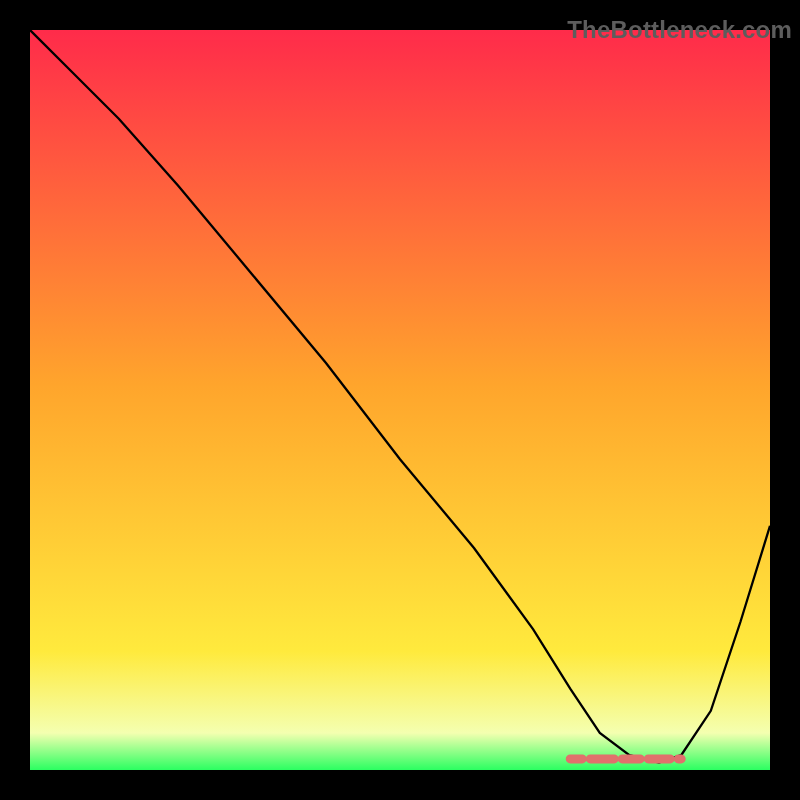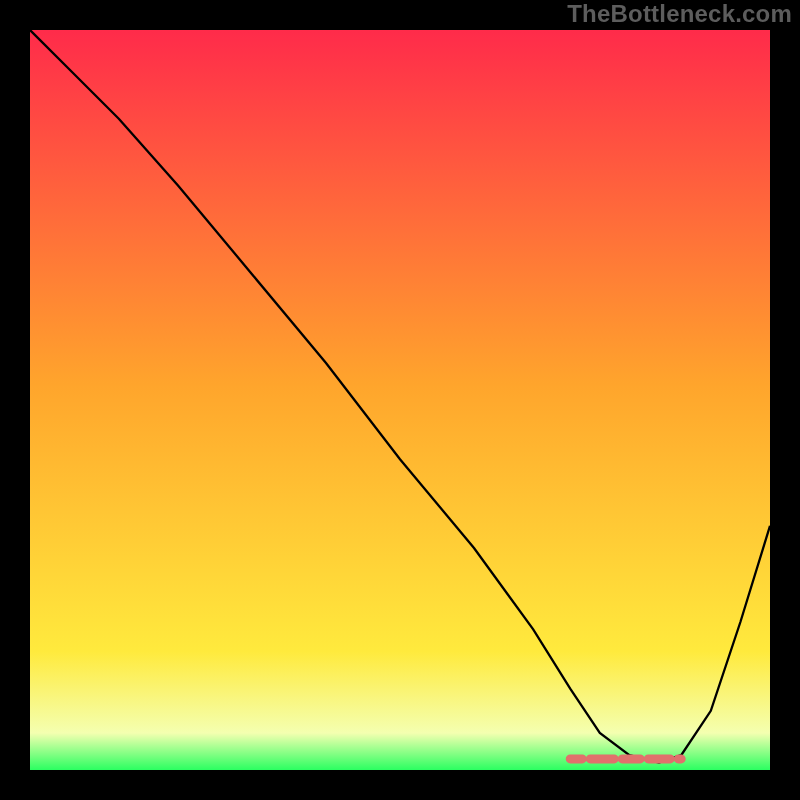--- a/index.html
+++ b/index.html
@@ -10,21 +10,21 @@
     background: #000;
     overflow: hidden;
   }
   .frame {
     position: relative;
     width: 800px;
     height: 800px;
   }
   .watermark {
     position: absolute;
-    top: 0;
+    top: 16px;
     right: 8px;
     font-family: Arial, Helvetica, sans-serif;
     font-size: 24px;
     font-weight: 600;
     color: #5d5d5d;
     letter-spacing: 0.2px;
     z-index: 10;
   }
   svg.plot {
     position: absolute;

